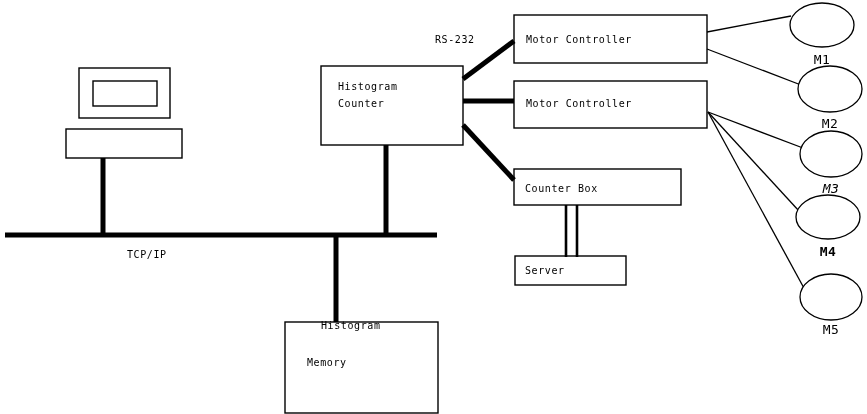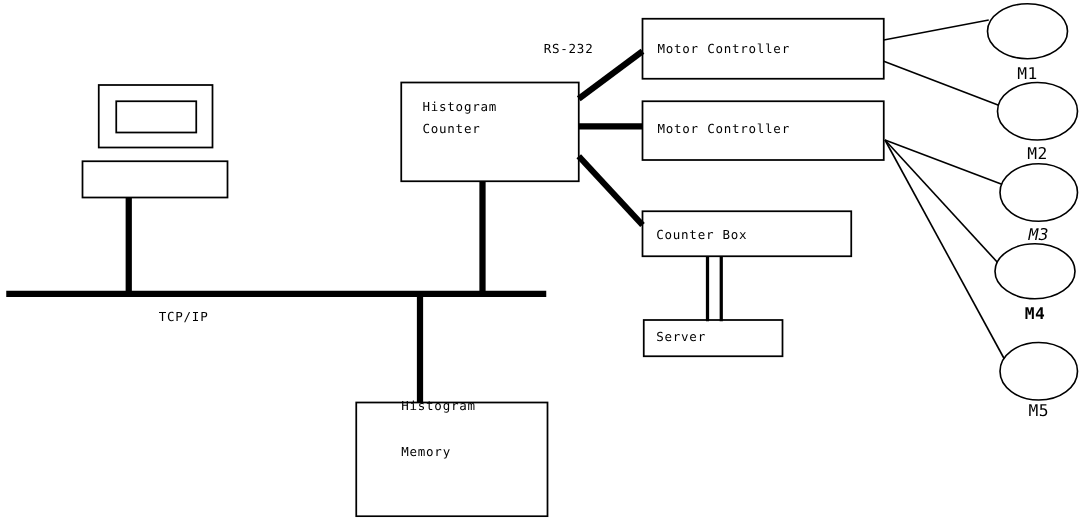--- a/index.html
+++ b/index.html
@@ -135,21 +135,21 @@
 
   <div class="diagram-label" style="left:526px; top:31px;">Motor Controller</div>
 
   <div class="diagram-label" style="left:526px; top:95px;">Motor Controller</div>
 
   <div class="diagram-label" style="left:525px; top:180px;">Counter Box</div>
 
   <div class="diagram-label" style="left:525px; top:262px;">Server</div>
 
   <div class="diagram-label" style="left:321px; top:317px;">Histogram</div>
-  <div class="diagram-label" style="left:321px; top:354px;">Memory</div>
+  <div class="diagram-label" style="left:307px; top:354px;">Memory</div>
 
   <div class="motor-label" style="left:802px; top:18px; width:40px;">M1</div>
   <div class="motor-label" style="left:810px; top:82px; width:40px;">M2</div>
   <div class="motor-label" style="left:811px; top:147px; width:40px;font-style:italic;">M3</div>
   <div class="motor-label" style="left:808px; top:210px; width:40px;font-weight:bold;">M4</div>
   <div class="motor-label" style="left:811px; top:288px; width:40px;">M5</div>
 
 </div>
 
 </body></html>

